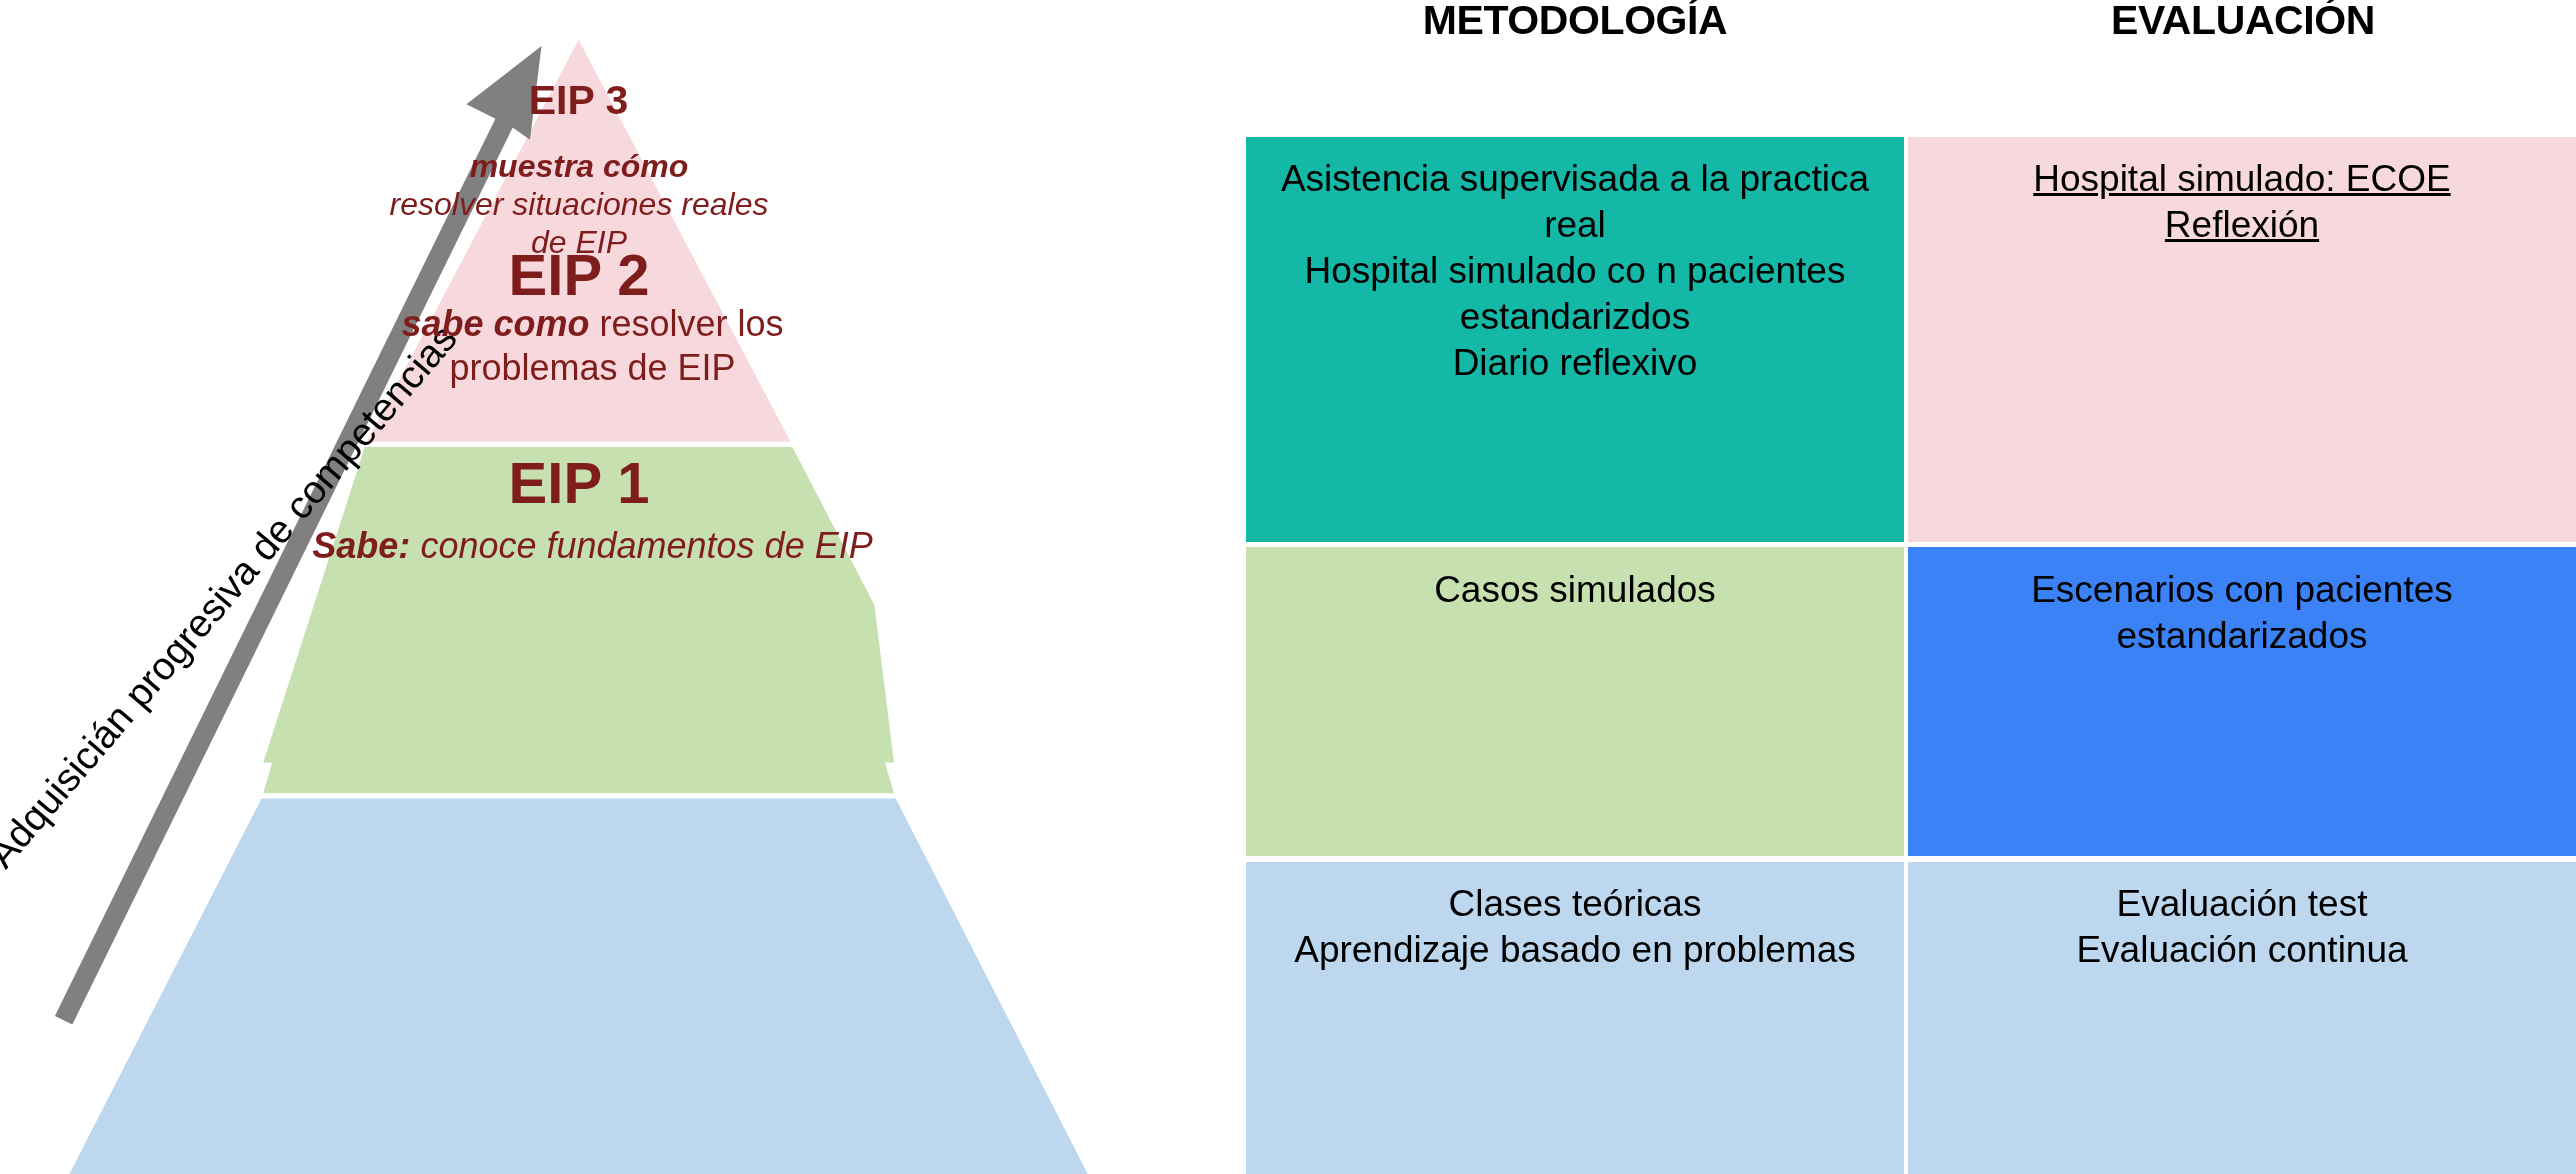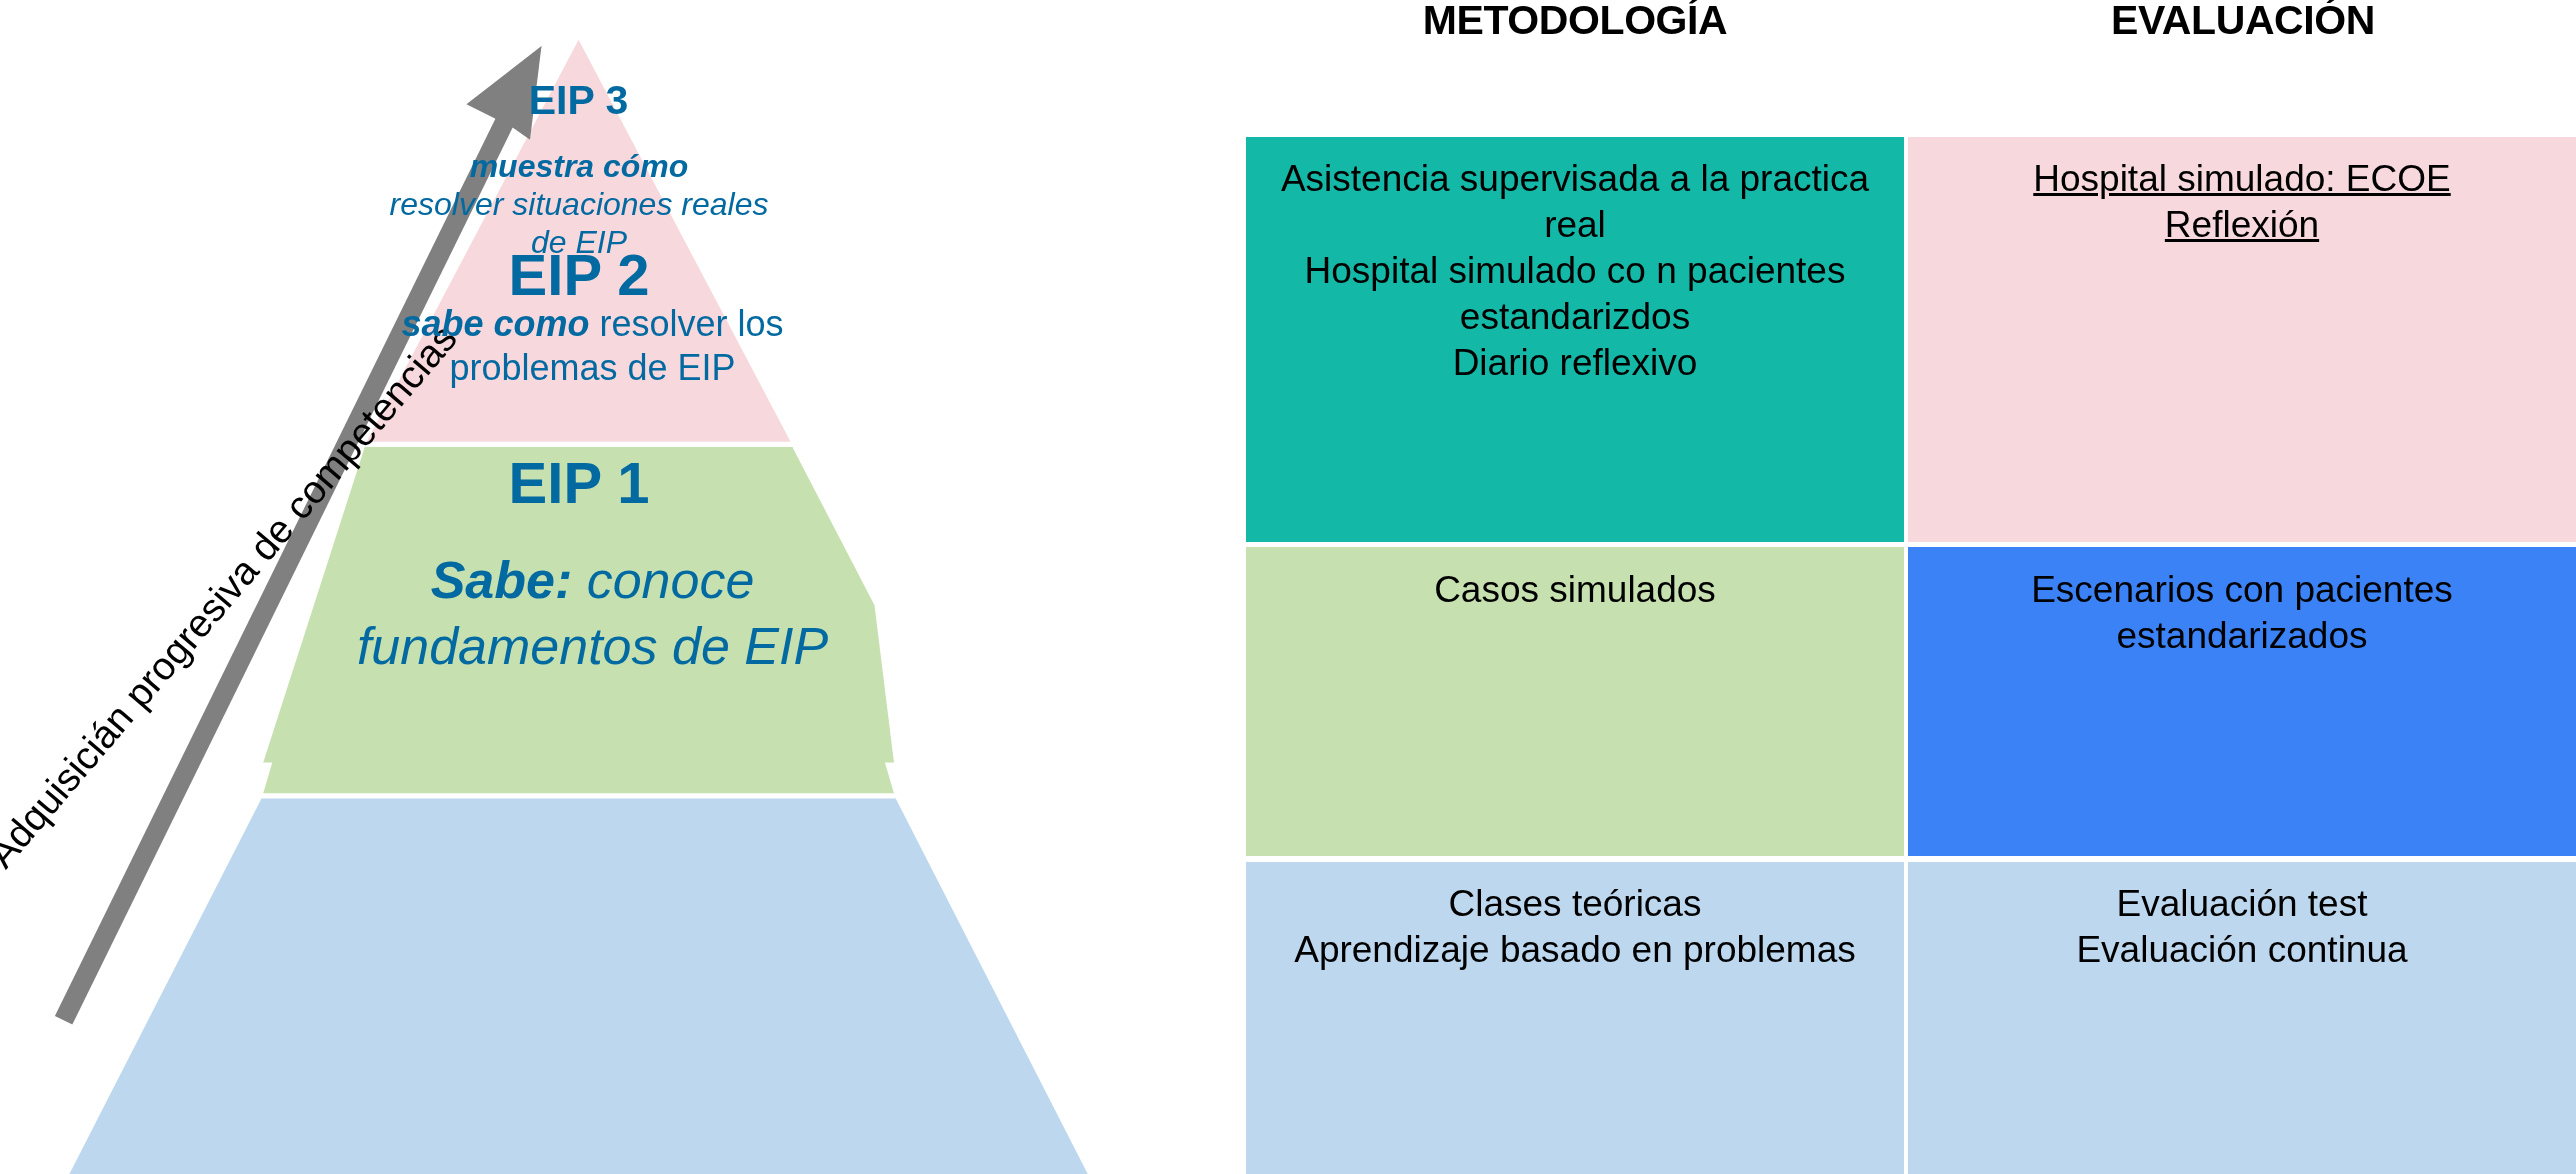--- a/index.html
+++ b/index.html
@@ -30,21 +30,21 @@
   #pyramid-svg {
     position: absolute;
     left: 0;
     top: 0;
   }
 
   .pyr-text {
     position: absolute;
     text-align: center;
     line-height: 1.12;
-    color: #0369a1;
+    color: #7f1d1d;
   }
   #eip3-title {
     left: 446px;
     top: 78px;
     width: 265px;
     font-size: 41px;
     font-weight: bold;
   }
   #eip3-desc {
     left: 389px;
@@ -74,23 +74,23 @@
 
   #eip1-title {
     left: 433px;
     top: 451px;
     width: 292px;
     font-size: 58px;
     font-weight: bold;
   }
   #eip1-desc {
     left: 292px;
-    top: 548px;
+    top: 523px;
     width: 601px;
-    font-size: 52px;
+    font-size: 36px;
     font-style: italic;
     line-height: 1.26;
   }
   #eip1-desc .strong { font-weight: bold; }
 
   #axis-label {
     position: absolute;
     left: -159px;
     top: 504px;
     width: 883px;

